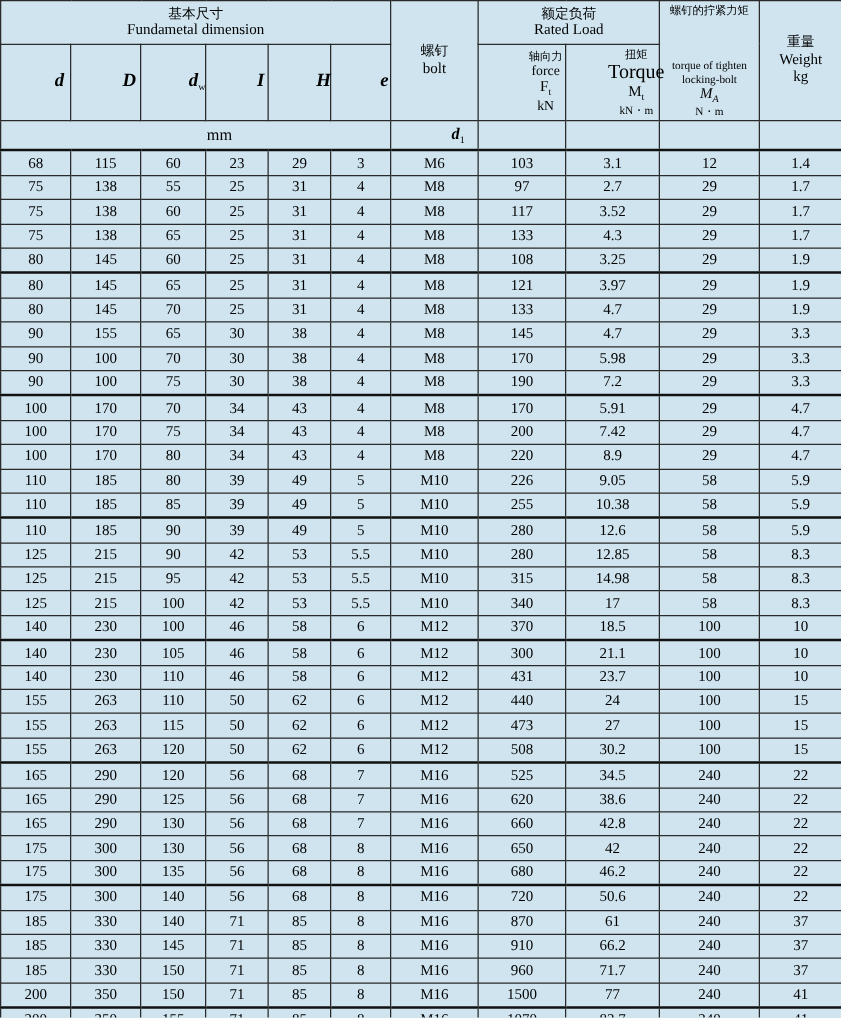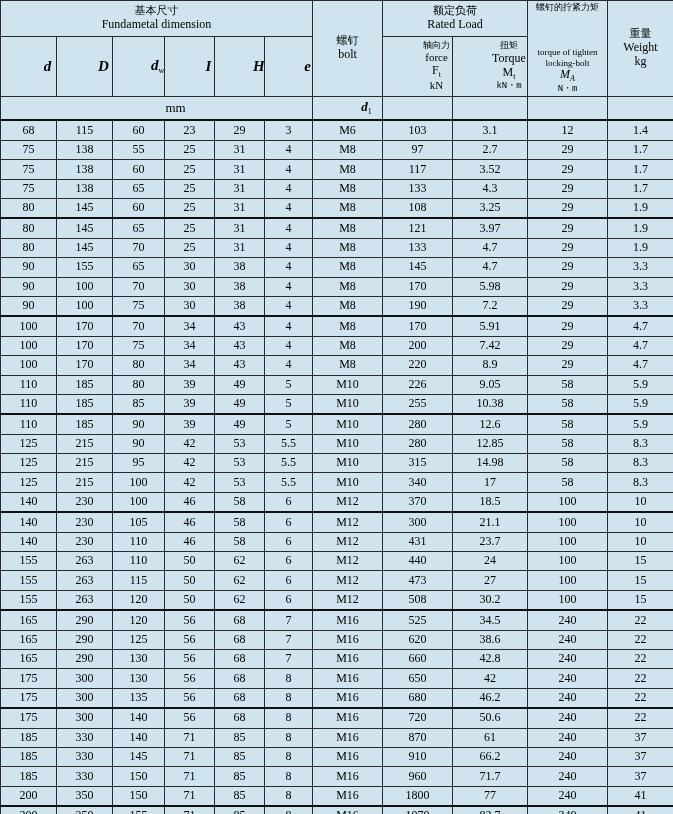--- a/index.html
+++ b/index.html
@@ -29,21 +29,21 @@
     font-size:12px;
     padding:0;
     line-height:1.15;
   }
   thead th{
     font-weight:normal;
     padding-left:38px;
   }
   .hdr-top{height:24px;}
   .cn{font-family:"DejaVu Sans", sans-serif;font-size:11px;}
-  .cn-sm{font-family:Liberation Mono, monospace;font-size:9px;}
+  .cn-sm{font-family:Liberation Serif, serif;font-size:9px;}
   .en{font-family:"Liberation Serif", serif;font-size:12px;}
   .bigi{font-size:15px;font-style:italic;font-weight:bold;}
   .unit{font-size:13px;}
   .sub{font-size:8px;vertical-align:sub;}
   td.data{height:18.5px;font-size:12px;}
   tr.group-start td{border-top:2px solid #111;}
   tr.group-end td{border-bottom:2px solid #111;}
   .stack{display:flex;flex-direction:column;align-items:center;justify-content:center;line-height:1.15;}
   .hdr-cell{padding:2px 0;}
   .thinrow td{height:18.4px;}
@@ -124,21 +124,21 @@
         <div class="stack">
           <span class="cn-sm">轴向力</span>
           <span class="en" style="font-size:11px;">force</span>
           <span class="en" style=""><span>F</span><span class="sub">t</span></span>
           <span class="en" style="font-size:11px;">kN</span>
         </div>
       </th>
       <th>
         <div class="stack">
           <span class="cn-sm">扭矩</span>
-          <span class="en" style="font-size:12px;">Torque</span>
+          <span class="en" style="font-size:16px;">Torque</span>
           <span class="en" style=""><span>M</span><span class="sub">t</span></span>
           <span class="cn-sm">kN・m</span>
         </div>
       </th>
     </tr>
     <tr style="height:24px;">
       <th colspan="6"><span class="unit">mm</span></th>
       <th><span class="bigi" style="font-size:13px;">d</span><span class="sub">1</span></th>
       <th></th>
       <th></th>
@@ -590,21 +590,21 @@
           <td class="data">37</td>
         </tr>
         <tr class="thinrow group-end">
           <td class="data">200</td>
           <td class="data">350</td>
           <td class="data">150</td>
           <td class="data">71</td>
           <td class="data">85</td>
           <td class="data">8</td>
           <td class="data">M16</td>
-          <td class="data">1800</td>
+          <td class="data">1500</td>
           <td class="data">77</td>
           <td class="data">240</td>
           <td class="data">41</td>
         </tr>
         <tr class="thinrow group-start">
           <td class="data">200</td>
           <td class="data">350</td>
           <td class="data">155</td>
           <td class="data">71</td>
           <td class="data">85</td>

